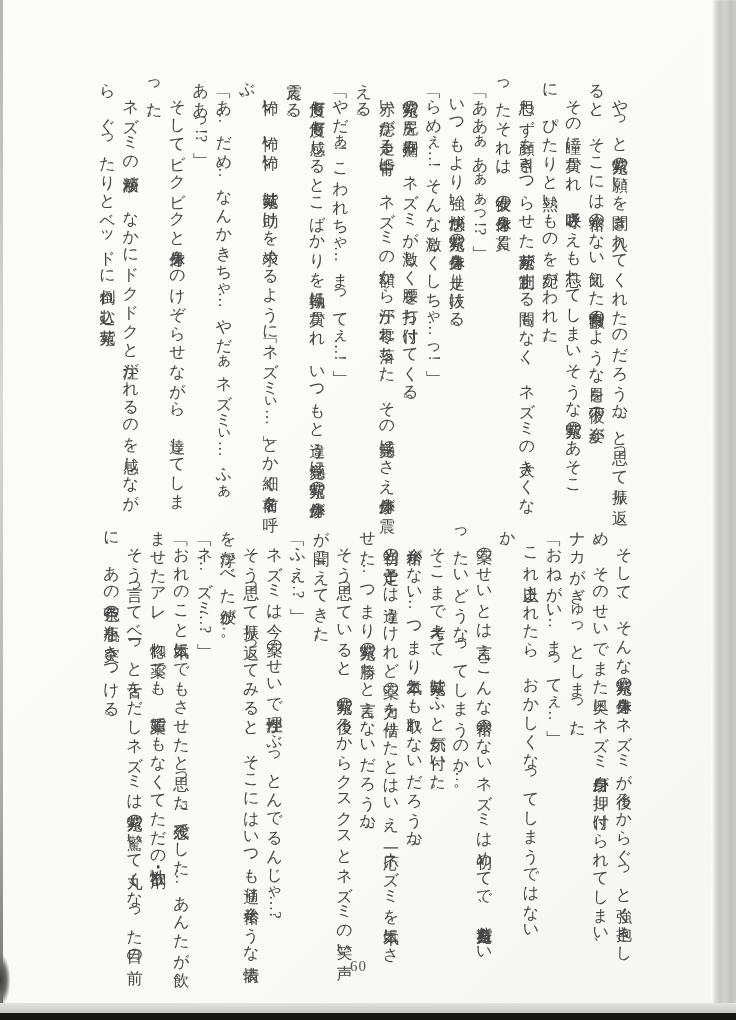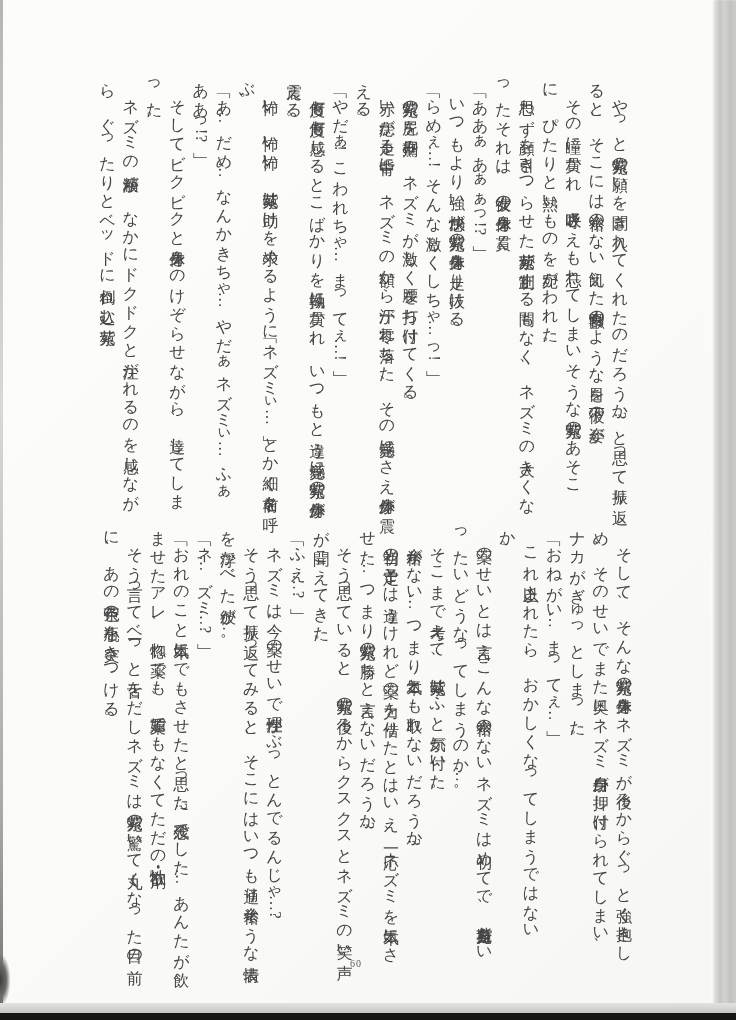--- a/index.html
+++ b/index.html
@@ -39,21 +39,21 @@
   }
   .text-block.bottom {
     top: 520px;
     right: 100px;
     height: 442px;
   }
   .page-number {
     position: absolute;
     left: 350px;
     top: 958px;
-    font-size: 10px;
+    font-size: 15px;
     color: #575757;
     letter-spacing: 1px;
   }
   .edge-right {
     position: absolute;
     top: 0;
     left: 711px;
     width: 25px;
     height: 1020px;
     background: linear-gradient(to right,

